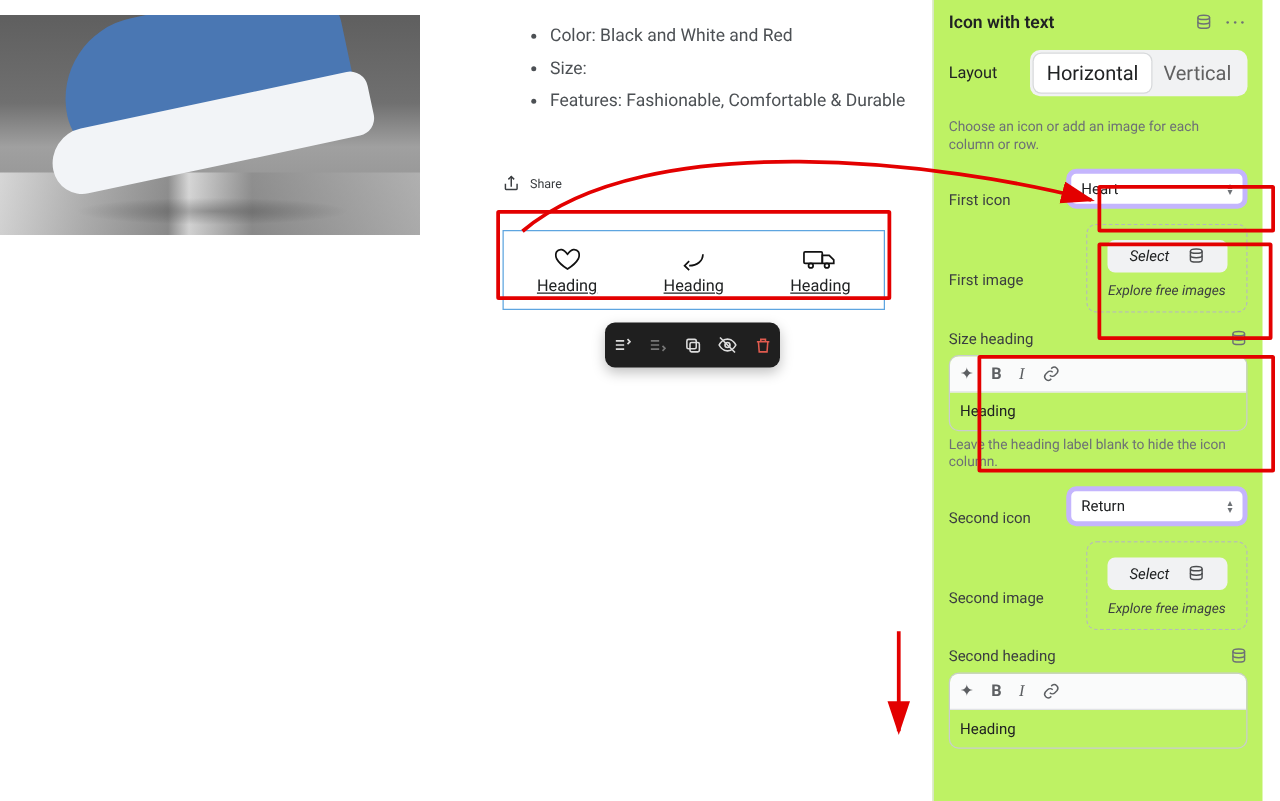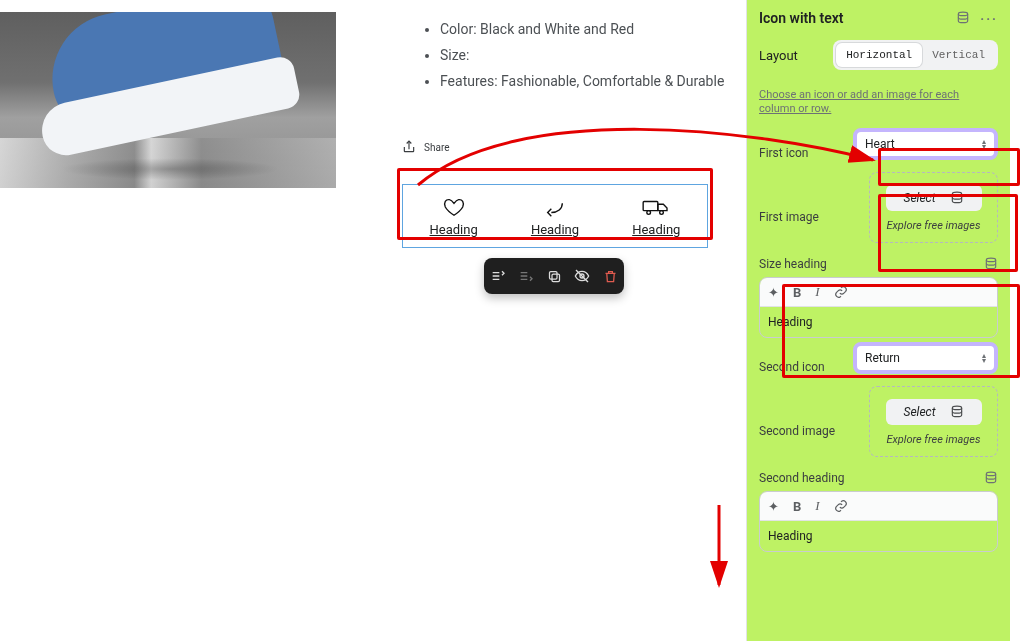--- a/index.html
+++ b/index.html
@@ -72,24 +72,24 @@
     position:absolute; left:746px; top:0; width:264px; height:641px;
     border-left:1px solid #e1e3e5; background:#bef264;
     padding:10px 12px; overflow:hidden;
   }
   .side-head{display:flex;align-items:center;justify-content:space-between;margin-bottom:14px;}
   .side-head h3{font-size:14px;font-weight:600;}
   .side-head-icons{display:flex;gap:10px;align-items:center;color:#6d7175;}
   .seg{display:flex;align-items:center;justify-content:space-between;margin-bottom:18px;}
   .seg-label{font-size:13px;color:#202223;}
   .seg-btns{display:flex;background:#f1f2f3;border-radius:8px;padding:3px;}
-  .seg-btn{padding:6px 10px;font-size:11px;border-radius:6px;color:#616161;font-family:Liberation Mono, monospace;}
+  .seg-btn{padding:6px 10px;font-size:16px;border-radius:6px;color:#616161;}
   .seg-btn.active{background:#fff;box-shadow:0 0 0 1px #d7d9db;color:#202223;}
   .section-h{font-size:13px;font-weight:600;margin-bottom:4px;}
-  .help{font-size:11px;color:#6d7175;line-height:14px;margin-bottom:12px;text-decoration:underline;}
+  .help{font-size:11px;color:#6d7175;line-height:14px;margin-bottom:12px;}
   .row{display:flex;align-items:center;justify-content:space-between;margin-bottom:12px;gap:8px;}
   .row-label{font-size:12px;color:#3b3e40;flex:0 0 86px;margin-top:18px;}
   .select{
     flex:1;height:32px;border:4px solid #c4b5fd;border-radius:8px;
     display:flex;align-items:center;justify-content:space-between;
     padding:0 8px;font-size:12px;background:#fff;color:#202223;
   }
   .select .chev{display:flex;flex-direction:column;line-height:5px;font-size:8px;color:#6d7175;}
   .img-box{
     border:1px dashed #b5b9bd;border-radius:8px;padding:12px 8px 10px;
@@ -278,20 +278,21 @@
       <span>✦</span>
       <span class="b">B</span>
       <span class="i">I</span>
       <svg width="14" height="14" viewBox="0 0 24 24" fill="none" stroke="#5c5f62" stroke-width="2">
           <path d="M10 14a5 5 0 007 0l3-3a5 5 0 00-7-7l-1 1"></path>
           <path d="M14 10a5 5 0 00-7 0l-3 3a5 5 0 007 7l1-1"></path>
         </svg>
     </div>
     <div class="rte-in">Heading</div>
   </div>
+  <div class="help">Leave the heading label blank to hide the icon column.</div>
 
   <div class="row">
     <div class="row-label">Second icon</div>
     <div class="select">
       <span>Return</span>
       <span class="chev">▴<br>▾</span>
     </div>
   </div>
 
   <div class="img-row">

